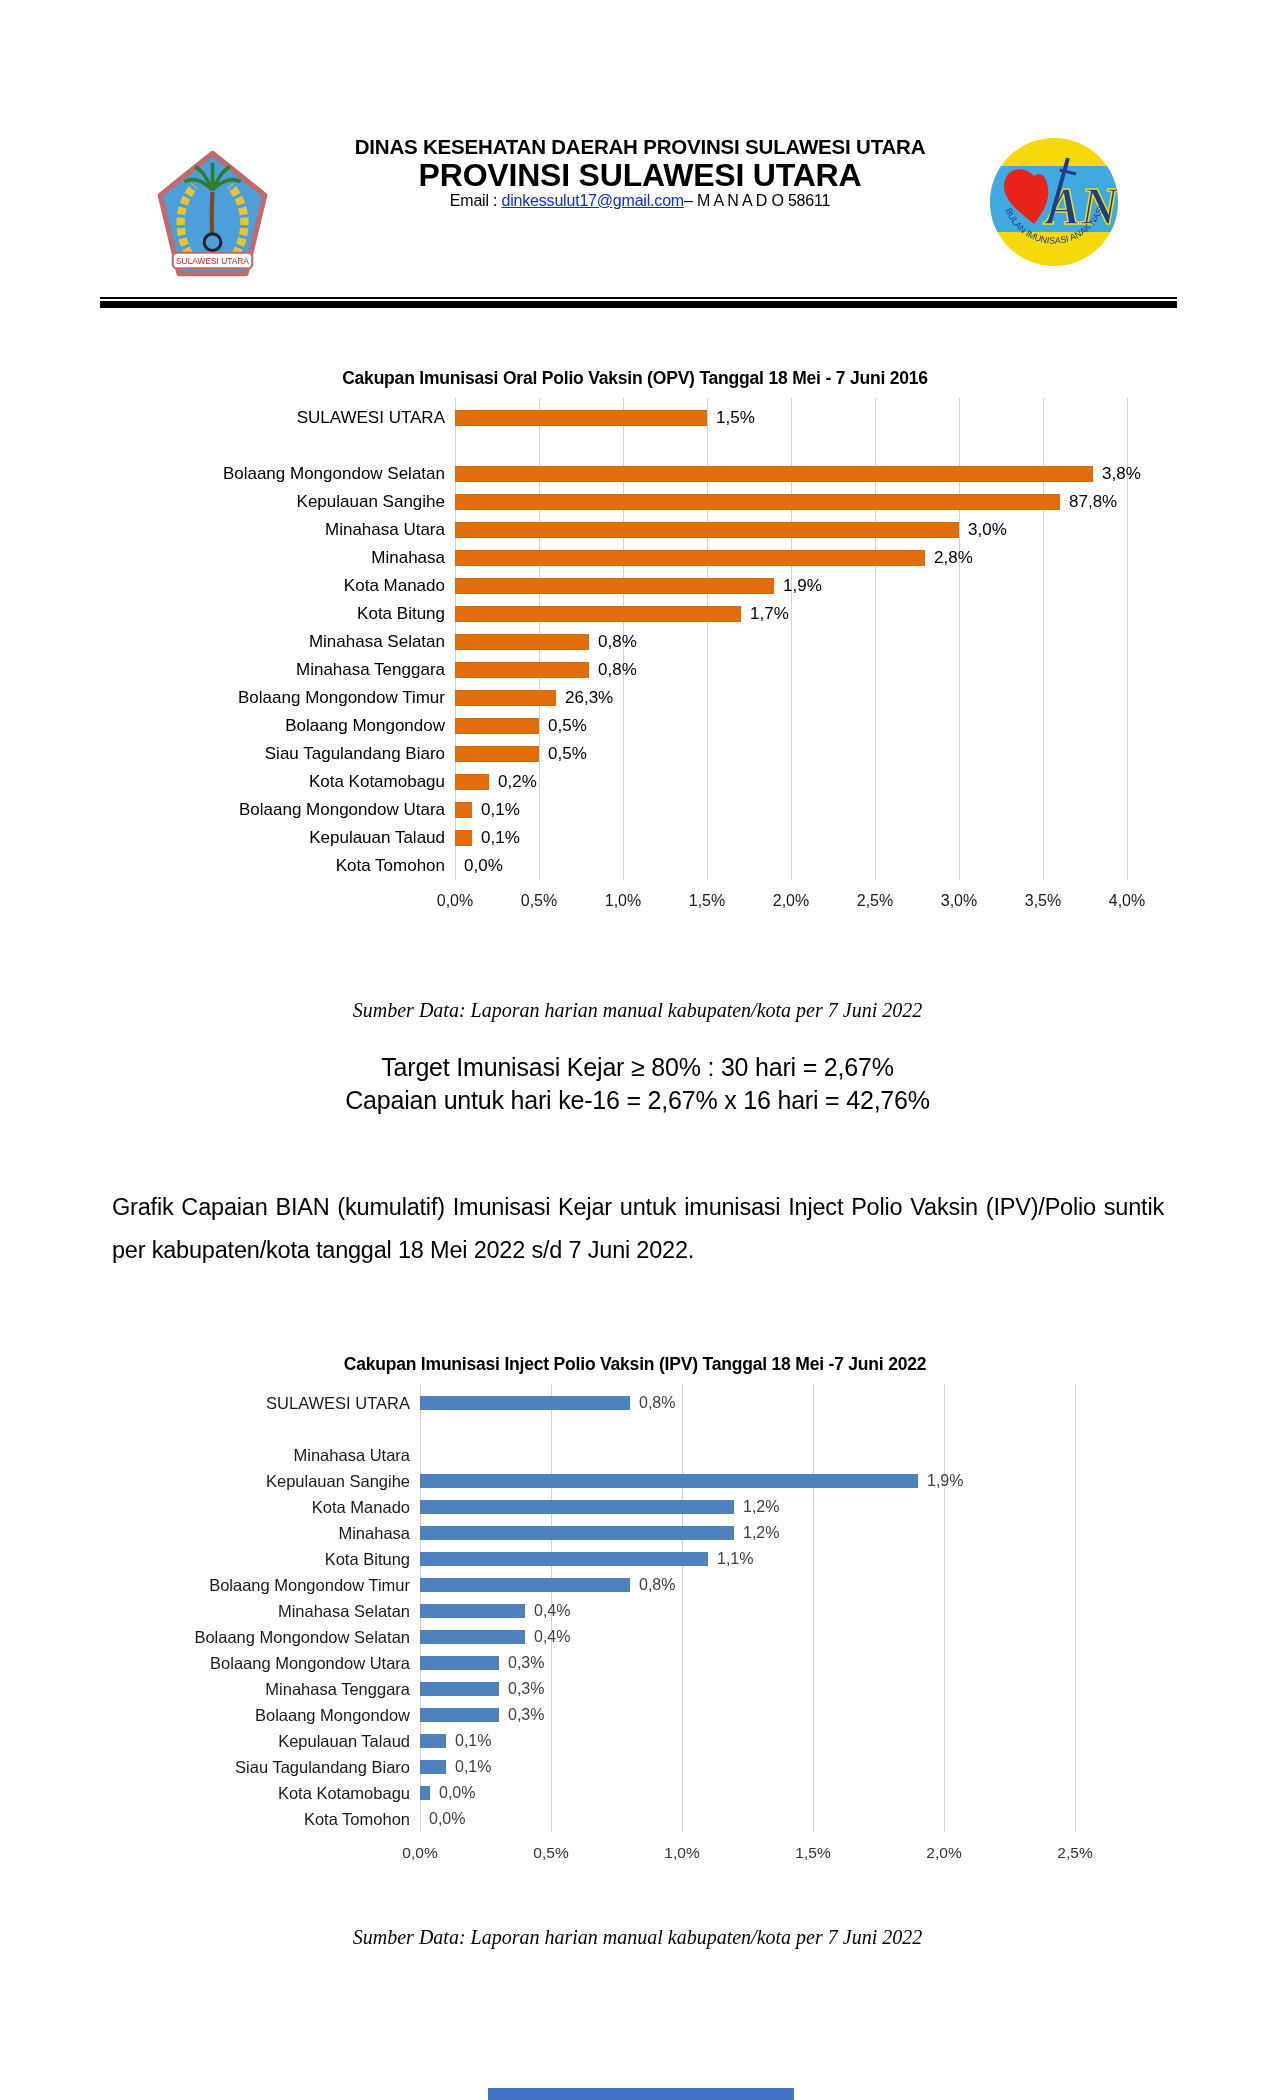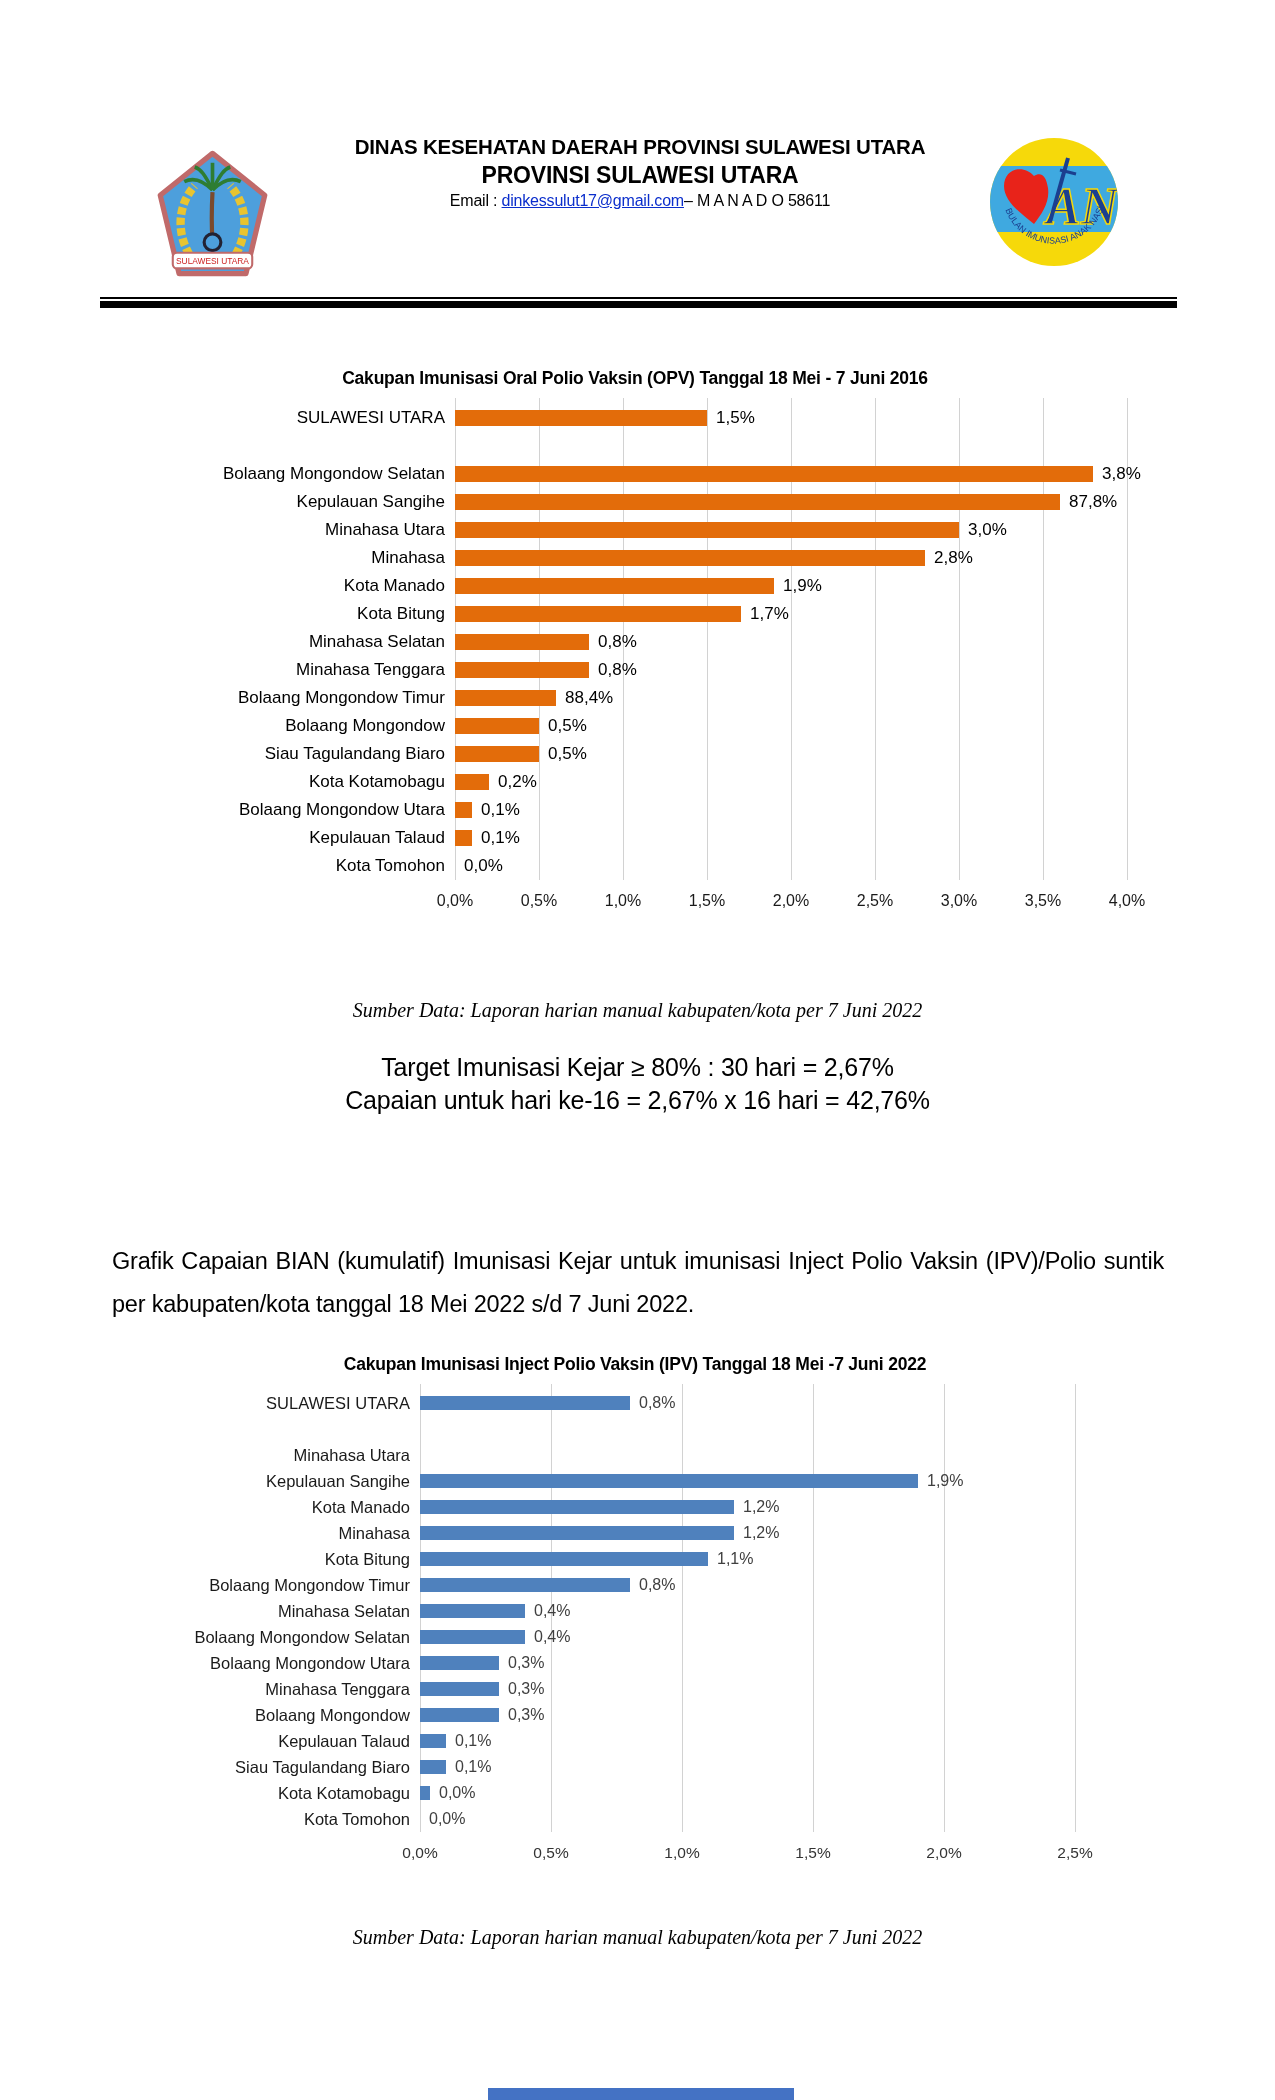--- a/index.html
+++ b/index.html
@@ -4,21 +4,21 @@
 <style>
   html,body{margin:0;padding:0;background:#888;}
   .page{
     position:relative;width:1275px;height:2100px;margin:0 auto;background:#ffffff;
     font-family:"Liberation Sans",sans-serif;color:#000;overflow:hidden;
   }
   
   .header{position:absolute;top:128px;left:100px;right:95px;height:170px;}
   .header-text{position:absolute;left:190px;right:190px;top:6px;text-align:center;letter-spacing:-0.2px;}
   .h-line1{font-size:20.5px;font-weight:bold;line-height:26px;}
-  .h-line2{font-size:23px;font-weight:bold;line-height:30px;}
+  .h-line2{font-size:32px;font-weight:bold;line-height:30px;}
   .h-line3{font-size:16px;line-height:22px;margin-top:3px;}
   .h-line4{font-size:16px;line-height:22px;}
   .email-link{color:#0b2ecc;text-decoration:underline;}
   .logo-left{position:absolute;left:55px;top:22px;width:115px;height:128px;}
   .logo-right{position:absolute;right:60px;top:8px;width:132px;height:132px;}
   .header-rule{position:absolute;top:297px;left:100px;right:98px;}
   .header-rule .thin{height:2px;background:#000;}
   .header-rule .thick{height:7px;background:#000;margin-top:2px;}
   
   .chart-section{position:absolute;left:140px;width:1060px;}
@@ -40,21 +40,21 @@
   
   .source-note{position:absolute;left:0;width:100%;text-align:center;
     font-family:"Liberation Serif",serif;font-style:italic;font-size:20px;}
   .target-block{position:absolute;left:0;width:100%;text-align:center;font-size:25px;line-height:33px;letter-spacing:-0.2px;}
   .paragraph{position:absolute;left:112px;width:1052px;font-size:23.5px;line-height:43px;
     text-align:justify;letter-spacing:-0.2px;}
   .bottom-bar{position:absolute;left:488px;top:2088px;width:306px;height:12px;background:#4472c4;}
   .pos-chart1{top:368px;}
   .pos-source1{top:999px;}
   .pos-target{top:1051px;}
-  .pos-paragraph{top:1240px;}
+  .pos-paragraph{top:1186px;}
   .pos-chart2{top:1338px;margin-top:16px;}
   .pos-source2{top:1926px;}
 </style>
 </head>
 <body>
 
 <div class="page">
 
   <div class="header">
     <svg class="logo-left" viewBox="0 0 110 122">
@@ -184,21 +184,21 @@
             <div class="cat" style="width: 315px;">Minahasa Tenggara</div>
             <div class="track">
               <div class="bar" style="width: 134px; height: 16px; background: rgb(227, 108, 10);"></div>
               <span class="val">0,8%</span>
             </div>
           </div>
           <div class="crow" style="height: 28px;">
             <div class="cat" style="width: 315px;">Bolaang Mongondow Timur</div>
             <div class="track">
               <div class="bar" style="width: 101px; height: 16px; background: rgb(227, 108, 10);"></div>
-              <span class="val">88,4%</span>
+              <span class="val">26,3%</span>
             </div>
           </div>
           <div class="crow" style="height: 28px;">
             <div class="cat" style="width: 315px;">Bolaang Mongondow</div>
             <div class="track">
               <div class="bar" style="width: 84px; height: 16px; background: rgb(227, 108, 10);"></div>
               <span class="val">0,5%</span>
             </div>
           </div>
           <div class="crow" style="height: 28px;">

